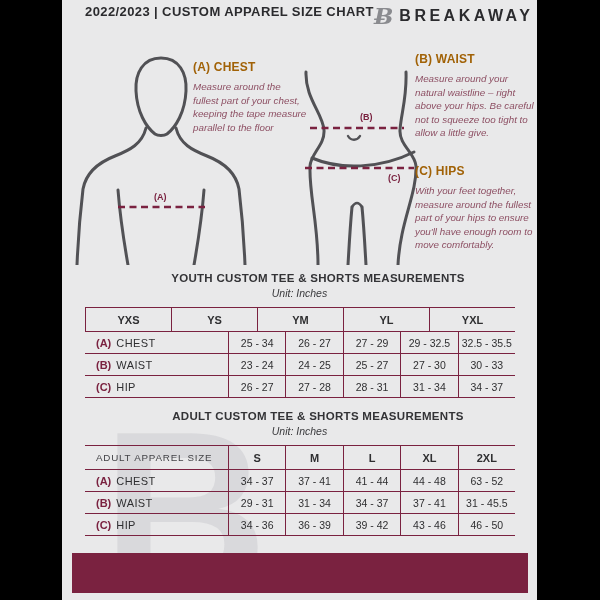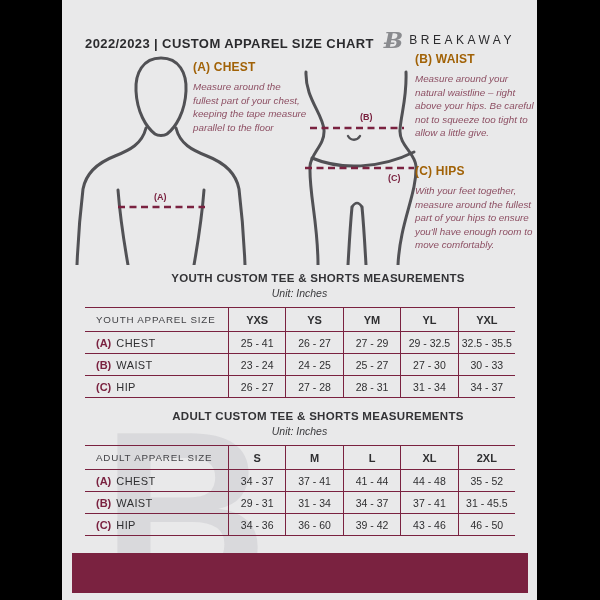--- a/index.html
+++ b/index.html
@@ -1,25 +1,25 @@
 <!DOCTYPE html>
 <html><head>
 <meta charset="utf-8">
 <style>
   * { margin:0; padding:0; box-sizing:border-box; }
   body { background:#222; font-family:"Liberation Sans", sans-serif; }
   .stage { position:relative; width:600px; height:600px; background:#000; overflow:hidden; }
   .page { position:absolute; left:62px; top:0; width:475px; height:600px; background:#e9e9ea; overflow:hidden; }
 
   
-  .header { position:absolute; top:28px; left:23px; right:22px; display:flex; justify-content:space-between; align-items:flex-end; }
+  .header { position:absolute; top:4px; left:23px; right:22px; display:flex; justify-content:space-between; align-items:flex-start; }
   .doc-title { font-size:13px; font-weight:700; letter-spacing:.4px; color:#2b2b2e; white-space:nowrap; }
   .brand { display:flex; align-items:center; gap:6px; }
   .brand-glyph { font-family:"DejaVu Serif", serif; font-style:italic; font-weight:700; font-size:23px; line-height:1; color:#8a8b8f; }
-  .brand-name { font-size:12px; font-weight:400; letter-spacing:3.5px; color:#2b2b2e; }
+  .brand-name { font-size:16px; font-weight:700; letter-spacing:3.5px; color:#2b2b2e; }
 
   
   .guide-block { position:absolute; }
   .guide-heading { font-size:12px; font-weight:800; color:#a16207; letter-spacing:.2px; margin-bottom:6px; }
   .guide-body { font-size:9.8px; font-style:italic; line-height:1.38; color:#8d4f63; }
   .fig { position:absolute; }
 
   
   .watermark { position:absolute; left:40px; top:398px; font-size:230px; line-height:1;
                font-weight:700; color:rgba(110,110,120,0.12); pointer-events:none; }
@@ -102,33 +102,32 @@
     <div class="guide-block" style="left:353px; top:164px; width:120px;">
       <div class="guide-heading">(C) HIPS</div>
       <div class="guide-body">With your feet together, measure around the fullest part of your hips to ensure you'll have enough room to move comfortably.</div>
     </div>
 
     <div class="section-title" style="top:272px;">YOUTH CUSTOM TEE &amp; SHORTS MEASUREMENTS</div>
     <div class="section-unit" style="top:287px;">Unit: Inches</div>
 
     <div class="tbl" style="top:307px;">
       <div class="tr thead">
-        <div class="td label">YOUTH APPAREL SIZE</div>
         <div class="td size">YXS</div>
         <div class="td size">YS</div>
         <div class="td size">YM</div>
         <div class="td size">YL</div>
         <div class="td size">YXL</div>
       </div>
       <div class="tr">
         <div class="td label">
           <span class="row-key">(A)</span>
           <span class="row-label">CHEST</span>
         </div>
-        <div class="td size">25 - 41</div>
+        <div class="td size">25 - 34</div>
         <div class="td size">26 - 27</div>
         <div class="td size">27 - 29</div>
         <div class="td size">29 - 32.5</div>
         <div class="td size">32.5 - 35.5</div>
       </div>
       <div class="tr">
         <div class="td label">
           <span class="row-key">(B)</span>
           <span class="row-label">WAIST</span>
         </div>
@@ -165,40 +164,40 @@
       </div>
       <div class="tr">
         <div class="td label">
           <span class="row-key">(A)</span>
           <span class="row-label">CHEST</span>
         </div>
         <div class="td size">34 - 37</div>
         <div class="td size">37 - 41</div>
         <div class="td size">41 - 44</div>
         <div class="td size">44 - 48</div>
-        <div class="td size">35 - 52</div>
+        <div class="td size">63 - 52</div>
       </div>
       <div class="tr">
         <div class="td label">
           <span class="row-key">(B)</span>
           <span class="row-label">WAIST</span>
         </div>
         <div class="td size">29 - 31</div>
         <div class="td size">31 - 34</div>
         <div class="td size">34 - 37</div>
         <div class="td size">37 - 41</div>
         <div class="td size">31 - 45.5</div>
       </div>
       <div class="tr">
         <div class="td label">
           <span class="row-key">(C)</span>
           <span class="row-label">HIP</span>
         </div>
         <div class="td size">34 - 36</div>
-        <div class="td size">36 - 60</div>
+        <div class="td size">36 - 39</div>
         <div class="td size">39 - 42</div>
         <div class="td size">43 - 46</div>
         <div class="td size">46 - 50</div>
       </div>
     </div>
 
     <div class="footer-bar"></div>
 
   </div>
 </div>

